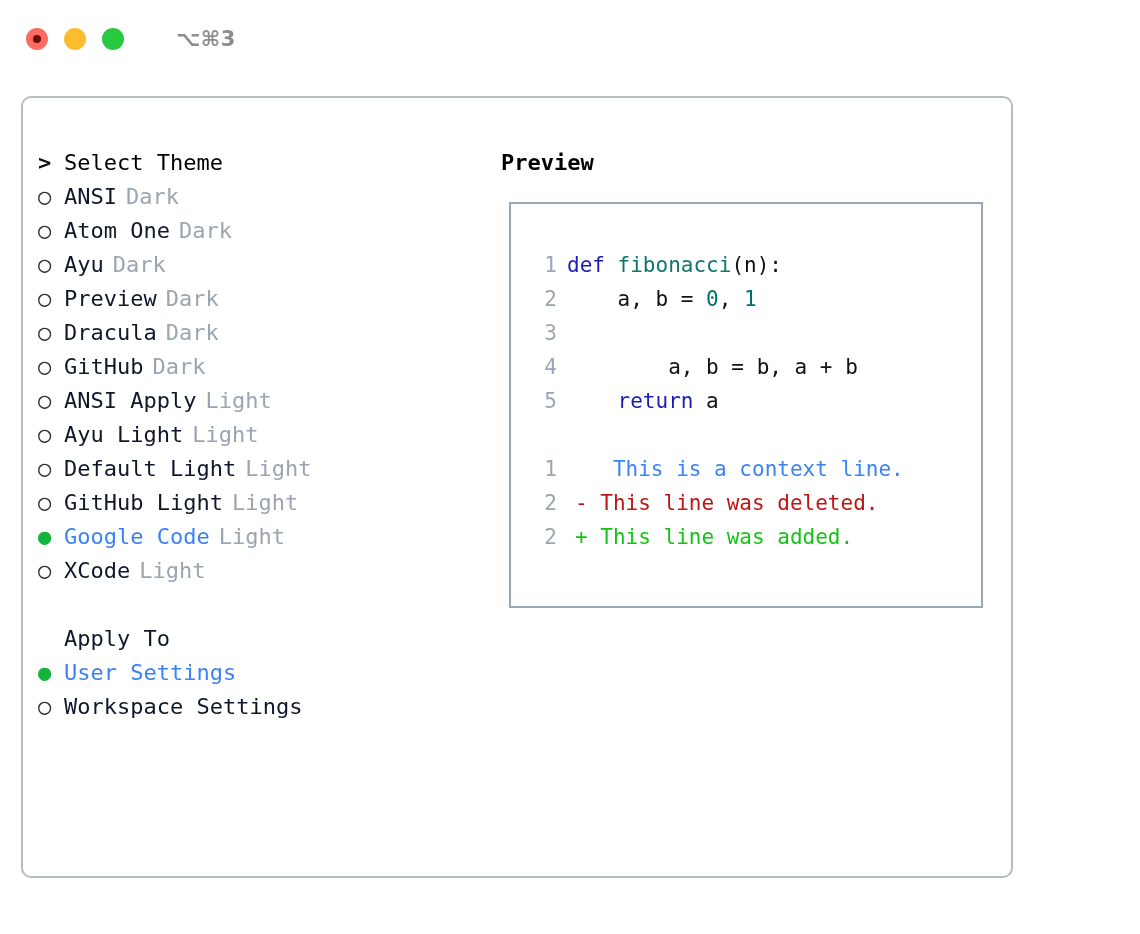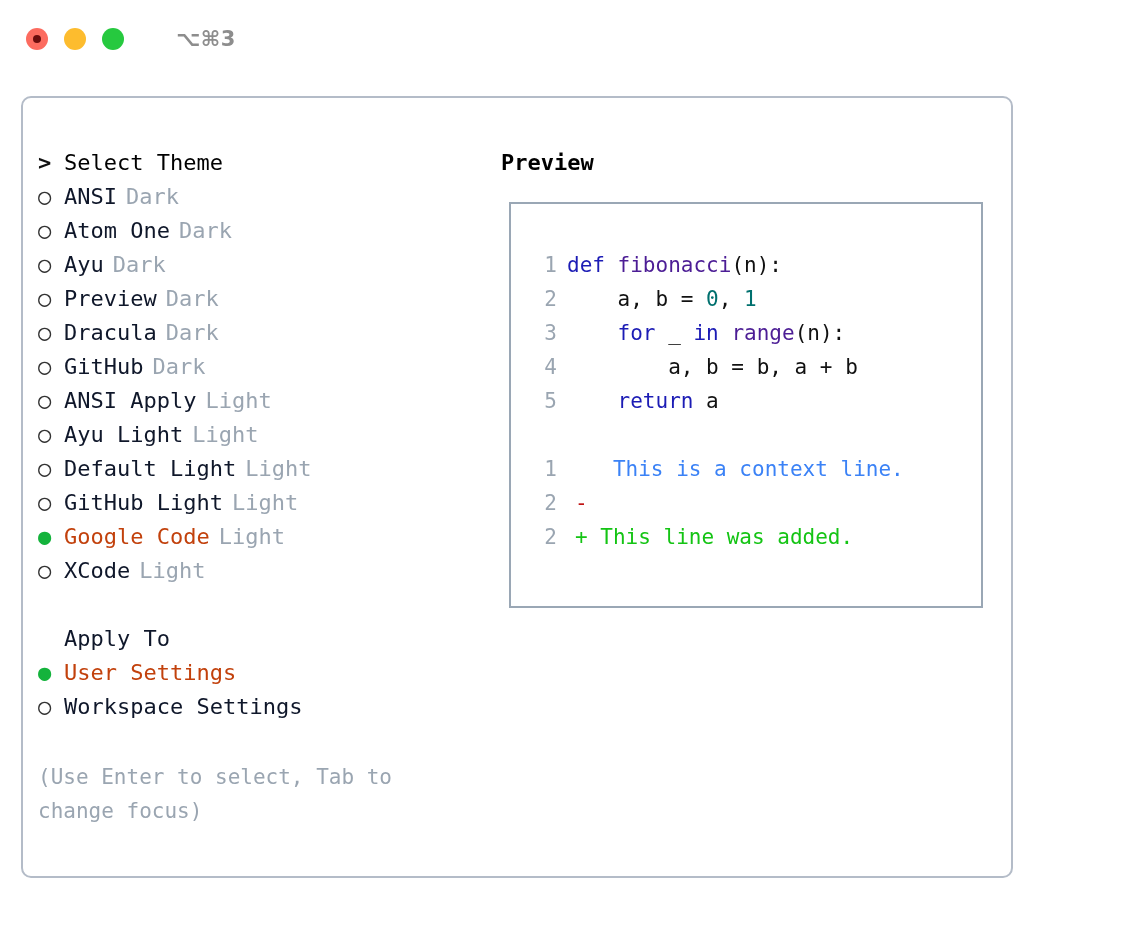--- a/index.html
+++ b/index.html
@@ -115,21 +115,21 @@
     line-height: 34px;
     text-align: left;
   }
   .bullet-caret   { color: #111111; font-weight: 700; }
   .bullet-empty   { color: #333333; }
   .bullet-filled  { color: #14b33c; }
   .bullet-blank   { color: transparent; }
 
   .row-label         { color: #0f172a; }
   .row-label-header  { color: #000000; font-weight: 400; }
-  .row-label-sel     { color: #c2410c; text-align: right; }
+  .row-label-sel     { color: #3b82f6; text-align: right; }
   .row-tag           { color: #9aa5b1; padding-left: 9px; }
 
   #help-text {
     position: absolute;
     left: 15px;
     top: 662px;
     width: 420px;
     font-size: 21px;
     line-height: 34px;
     color: #9aa5b1;
@@ -182,21 +182,21 @@
     width: 34px;
     flex: 0 0 34px;
     text-align: right;
     color: #9aa5b1;
     padding-right: 10px;
     box-sizing: content-box;
   }
   .code-text { white-space: pre; }
 
   .tok-kw    { color: #1c1cb5; }
-  .tok-fn    { color: #4c1d95; }
+  .tok-fn    { color: #0f766e; }
   .tok-plain { color: #111111; }
   .tok-num   { color: #00706e; }
 
   .spacer-line { height: 34px; }
 
   .diff-ctx { color: #3b82f6; }
   .diff-del { color: #c01414; }
   .diff-add { color: #14c414; }
 </style>
 </head>
@@ -245,39 +245,38 @@
           <span class="row-label">Apply To</span>
         </div>
 
         <div id="apply-to-list">
             <div class="list-row"><span class="bullet bullet-filled">●</span><span class="row-label-sel">User Settings</span></div>
             <div class="list-row"><span class="bullet bullet-empty">○</span><span class="row-label">Workspace Settings</span></div>
           </div>
 
       </div>
 
-      <div id="help-text">(Use Enter to select, Tab to change focus)</div>
 
       <div id="preview-column">
         <div id="preview-title">Preview</div>
       </div>
 
       <div id="preview-box">
         <div id="code-area">
           <div id="code-lines">
               <div class="code-line"><span class="gutter">1</span><span class="code-text"><span class="tok-kw">def </span><span class="tok-fn">fibonacci</span><span class="tok-plain">(n):</span></span></div>
               <div class="code-line"><span class="gutter">2</span><span class="code-text"><span class="tok-plain">    a, b = </span><span class="tok-num">0</span><span class="tok-plain">, </span><span class="tok-num">1</span></span></div>
-              <div class="code-line"><span class="gutter">3</span><span class="code-text"><span class="tok-plain">    </span><span class="tok-kw">for</span><span class="tok-plain"> _ </span><span class="tok-kw">in</span><span class="tok-plain"> </span><span class="tok-fn">range</span><span class="tok-plain">(n):</span></span></div>
+              <div class="code-line"><span class="gutter">3</span></div>
               <div class="code-line"><span class="gutter">4</span><span class="code-text"><span class="tok-plain">        a, b = b, a + b</span></span></div>
               <div class="code-line"><span class="gutter">5</span><span class="code-text"><span class="tok-plain">    </span><span class="tok-kw">return</span><span class="tok-plain"> a</span></span></div>
             </div>
           <div class="spacer-line"></div>
           <div id="diff-lines">
               <div class="code-line"><span class="gutter">1</span><span class="diff-ctx" style="padding-left: 8px;"> </span><span class="diff-ctx">  This is a context line.</span></div>
-              <div class="code-line"><span class="gutter">2</span><span class="diff-del" style="padding-left: 8px;">-</span></div>
+              <div class="code-line"><span class="gutter">2</span><span class="diff-del" style="padding-left: 8px;">-</span><span class="diff-del"> This line was deleted.</span></div>
               <div class="code-line"><span class="gutter">2</span><span class="diff-add" style="padding-left: 8px;">+</span><span class="diff-add"> This line was added.</span></div>
             </div>
         </div>
       </div>
 
     </div>
   </div>
 </div>
 
 </body></html>

